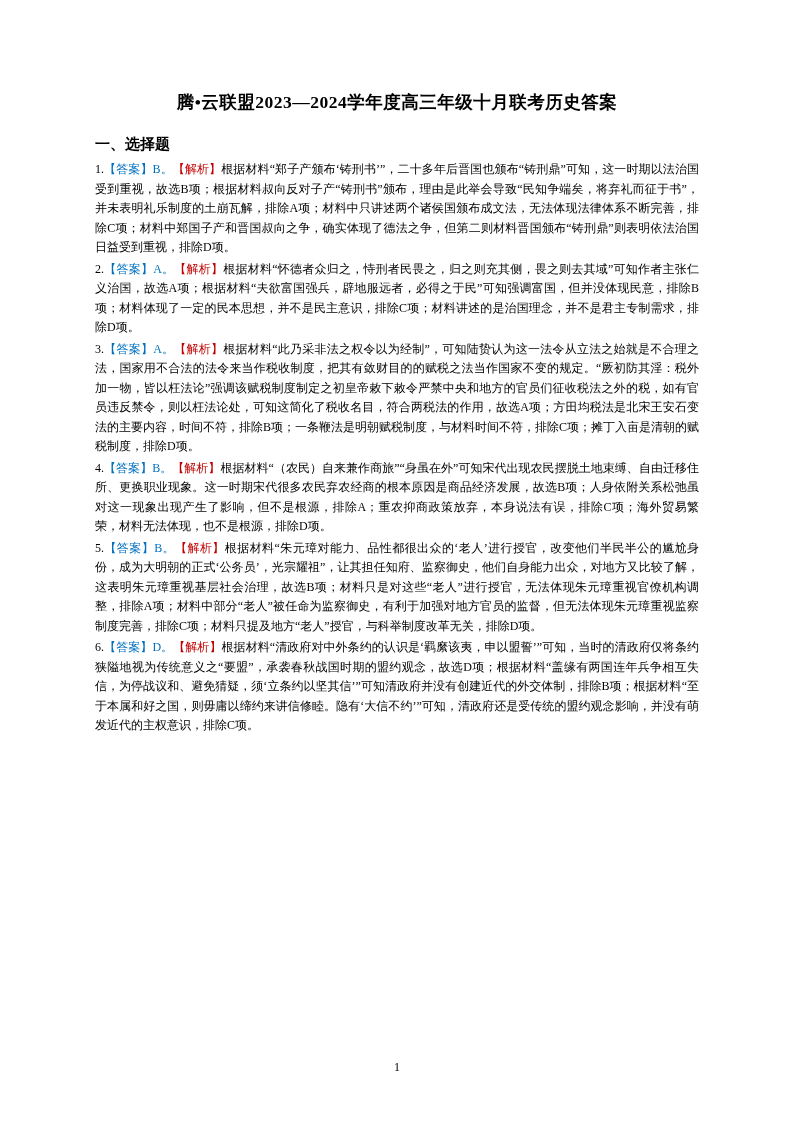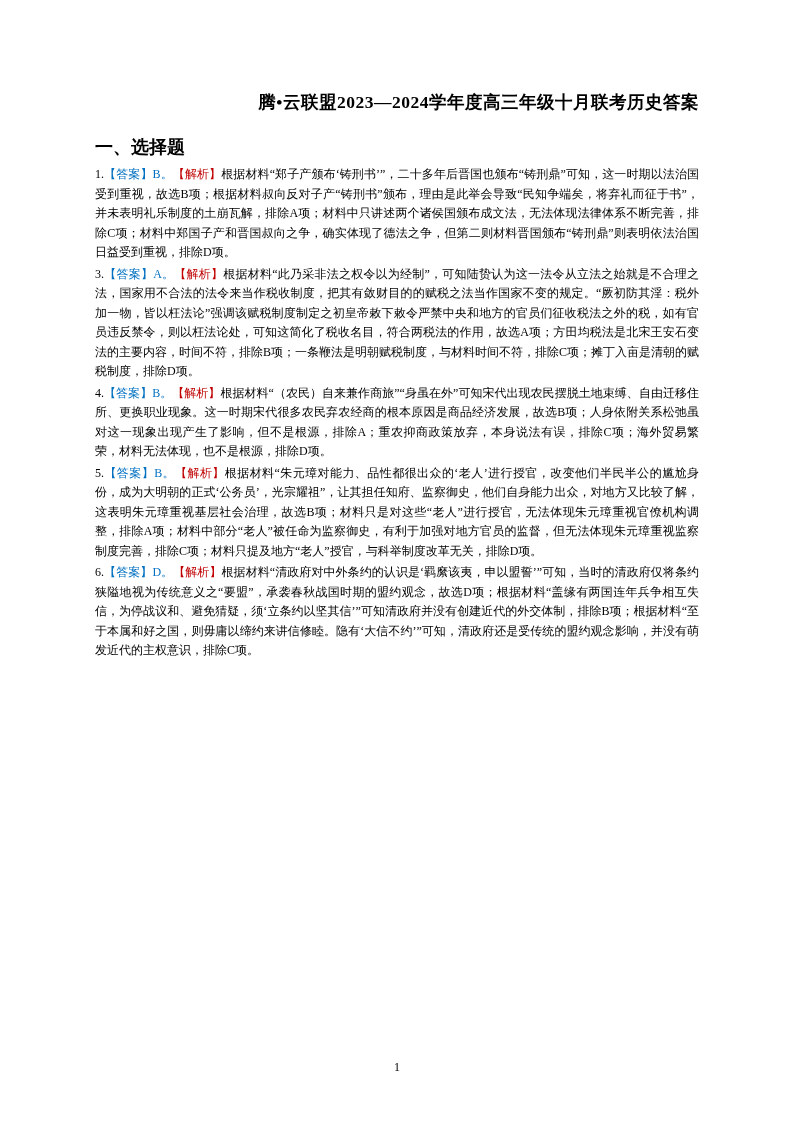--- a/index.html
+++ b/index.html
@@ -10,29 +10,29 @@
     overflow: hidden;
   }
   .page {
     position: relative;
     width: 794px;
     height: 1123px;
     padding: 90px 95px 0 95px;
     background: #ffffff;
   }
   .doc-title {
-    text-align: right;
+    text-align: center;
     font-size: 17.5px;
     font-weight: bold;
     letter-spacing: 0.5px;
     margin-bottom: 21px;
     white-space: nowrap;
   }
   .section-heading {
-    font-size: 18px;
+    font-size: 15px;
     font-weight: bold;
     margin-bottom: 6px;
   }
   .item {
     font-size: 12px;
     line-height: 19.5px;
     text-align: justify;
     text-justify: inter-ideograph;
     margin-bottom: 2px;
     word-break: break-all;
@@ -57,20 +57,21 @@
 <div class="page">
 
   <h1 class="doc-title">腾•云联盟2023—2024学年度高三年级十月联考历史答案</h1>
 
   <h2 class="section-heading">一、选择题</h2>
 
   <div>
 
     <p class="item"><span class="num">1.</span><span class="ans-label">【答案】</span><span class="ans-value">B。</span><span class="exp-label">【解析】</span><span class="analysis">根据材料“郑子产颁布‘铸刑书’”，二十多年后晋国也颁布“铸刑鼎”可知，这一时期以法治国受到重视，故选B项；根据材料叔向反对子产“铸刑书”颁布，理由是此举会导致“民知争端矣，将弃礼而征于书”，并未表明礼乐制度的土崩瓦解，排除A项；材料中只讲述两个诸侯国颁布成文法，无法体现法律体系不断完善，排除C项；材料中郑国子产和晋国叔向之争，确实体现了德法之争，但第二则材料晋国颁布“铸刑鼎”则表明依法治国日益受到重视，排除D项。</span></p>
 
+    <p class="item"><span class="num">2.</span><span class="ans-label">【答案】</span><span class="ans-value">A。</span><span class="exp-label">【解析】</span><span class="analysis">根据材料“怀德者众归之，恃刑者民畏之，归之则充其侧，畏之则去其域”可知作者主张仁义治国，故选A项；根据材料“夫欲富国强兵，辟地服远者，必得之于民”可知强调富国，但并没体现民意，排除B项；材料体现了一定的民本思想，并不是民主意识，排除C项；材料讲述的是治国理念，并不是君主专制需求，排除D项。</span></p>
 
     <p class="item"><span class="num">3.</span><span class="ans-label">【答案】</span><span class="ans-value">A。</span><span class="exp-label">【解析】</span><span class="analysis">根据材料“此乃采非法之权令以为经制”，可知陆贽认为这一法令从立法之始就是不合理之法，国家用不合法的法令来当作税收制度，把其有敛财目的的赋税之法当作国家不变的规定。“厥初防其淫：税外加一物，皆以枉法论”强调该赋税制度制定之初皇帝敕下敕令严禁中央和地方的官员们征收税法之外的税，如有官员违反禁令，则以枉法论处，可知这简化了税收名目，符合两税法的作用，故选A项；方田均税法是北宋王安石变法的主要内容，时间不符，排除B项；一条鞭法是明朝赋税制度，与材料时间不符，排除C项；摊丁入亩是清朝的赋税制度，排除D项。</span></p>
 
     <p class="item"><span class="num">4.</span><span class="ans-label">【答案】</span><span class="ans-value">B。</span><span class="exp-label">【解析】</span><span class="analysis">根据材料“（农民）自来兼作商旅”“身虽在外”可知宋代出现农民摆脱土地束缚、自由迁移住所、更换职业现象。这一时期宋代很多农民弃农经商的根本原因是商品经济发展，故选B项；人身依附关系松弛虽对这一现象出现产生了影响，但不是根源，排除A；重农抑商政策放弃，本身说法有误，排除C项；海外贸易繁荣，材料无法体现，也不是根源，排除D项。</span></p>
 
     <p class="item"><span class="num">5.</span><span class="ans-label">【答案】</span><span class="ans-value">B。</span><span class="exp-label">【解析】</span><span class="analysis">根据材料“朱元璋对能力、品性都很出众的‘老人’进行授官，改变他们半民半公的尴尬身份，成为大明朝的正式‘公务员’，光宗耀祖”，让其担任知府、监察御史，他们自身能力出众，对地方又比较了解，这表明朱元璋重视基层社会治理，故选B项；材料只是对这些“老人”进行授官，无法体现朱元璋重视官僚机构调整，排除A项；材料中部分“老人”被任命为监察御史，有利于加强对地方官员的监督，但无法体现朱元璋重视监察制度完善，排除C项；材料只提及地方“老人”授官，与科举制度改革无关，排除D项。</span></p>
 
     <p class="item"><span class="num">6.</span><span class="ans-label">【答案】</span><span class="ans-value">D。</span><span class="exp-label">【解析】</span><span class="analysis">根据材料“清政府对中外条约的认识是‘羁縻该夷，申以盟誓’”可知，当时的清政府仅将条约狭隘地视为传统意义之“要盟”，承袭春秋战国时期的盟约观念，故选D项；根据材料“盖缘有两国连年兵争相互失信，为停战议和、避免猜疑，须‘立条约以坚其信’”可知清政府并没有创建近代的外交体制，排除B项；根据材料“至于本属和好之国，则毋庸以缔约来讲信修睦。隐有‘大信不约’”可知，清政府还是受传统的盟约观念影响，并没有萌发近代的主权意识，排除C项。</span></p>
 
 

